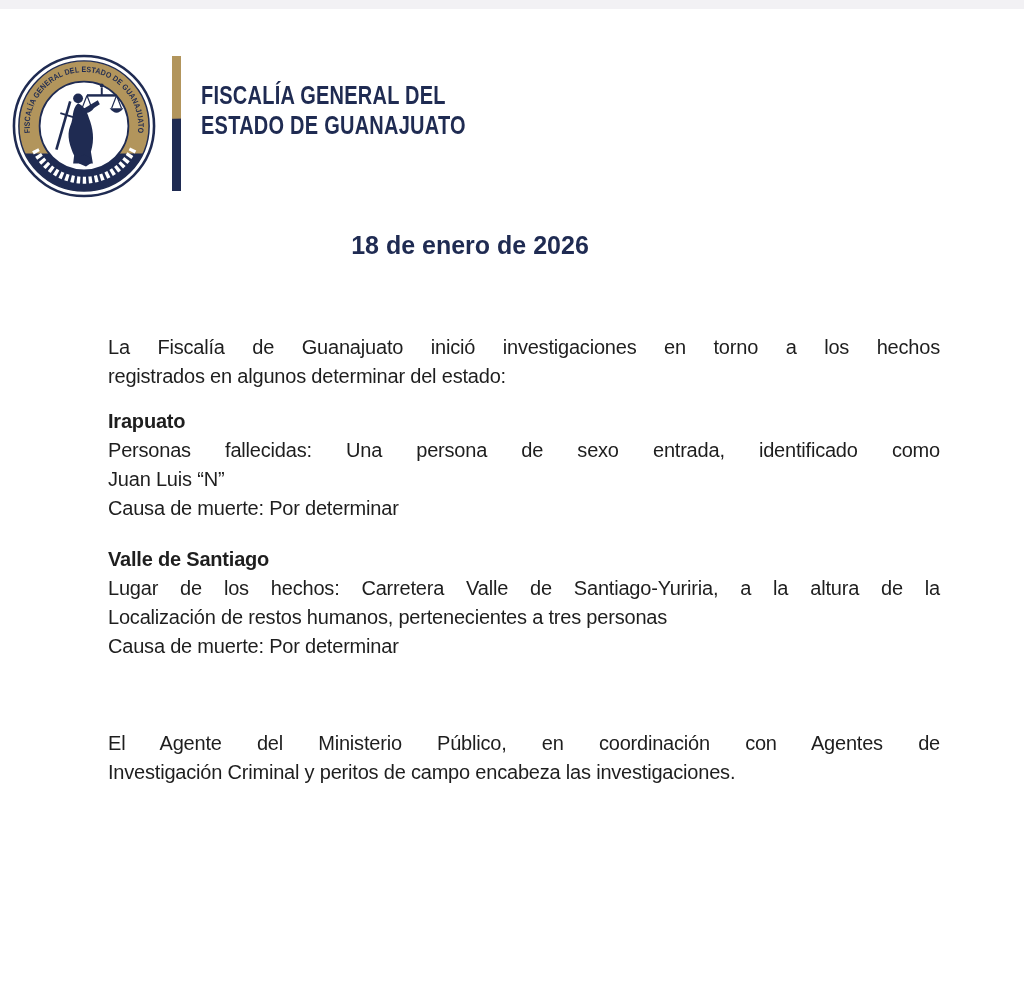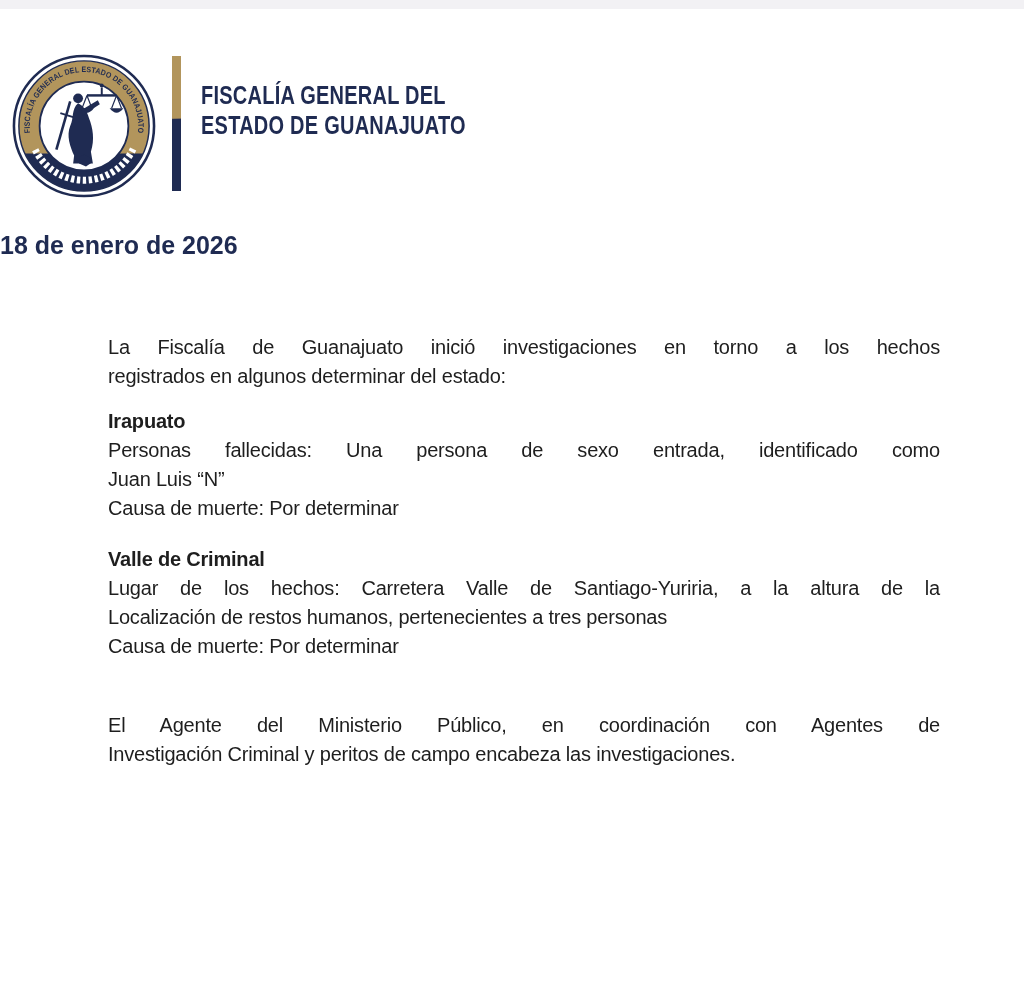--- a/index.html
+++ b/index.html
@@ -37,39 +37,39 @@
     color:var(--navy);
     transform:scaleX(0.80);
     transform-origin:left top;
     white-space:nowrap;
     letter-spacing:0.3px;
   }
   
   .date-row{
     margin-top:30px;
     padding-right:84px;
-    text-align:left;
+    text-align:center;
     font-size:25px;line-height:30px;font-weight:bold;
     color:var(--navy);
   }
   
   .content{
     margin:0 84px 0 108px; 
     font-size:20px;line-height:29px;
     letter-spacing:-0.2px;
     color:var(--ink);
   }
   .para{display:block;}
   .line{display:block;}
   .stretch{text-align:justify;text-align-last:justify;}
   .intro{margin-top:73px;}
   .section-title{font-weight:bold;}
   .sec-0{margin-top:16px;}
   .sec-1{margin-top:22px;}
-  .closing{margin-top:50px;}
+  .closing{margin-top:68px;}
 </style>
 </head>
 <body>
 
 <div class="top-strip"></div>
 
 <div class="header">
 
   <div class="logo-wrap">
     <svg viewBox="0 0 150 150" width="148" height="148">
@@ -131,21 +131,21 @@
   </div>
 
   <div class="para sec-0">
     <span class="line section-title">Irapuato</span>
     <span class="line stretch">Personas fallecidas: Una persona de sexo entrada, identificado como</span>
     <span class="line">Juan Luis “N”</span>
     <span class="line">Causa de muerte: Por determinar</span>
   </div>
 
   <div class="para sec-1">
-    <span class="line section-title">Valle de Criminal</span>
+    <span class="line section-title">Valle de Santiago</span>
     <span class="line stretch">Lugar de los hechos: Carretera Valle de Santiago-Yuriria, a la altura de la</span>
     <span class="line">Localización de restos humanos, pertenecientes a tres personas</span>
     <span class="line">Causa de muerte: Por determinar</span>
   </div>
 
   <div class="para closing">
     <span class="line stretch">El Agente del Ministerio Público, en coordinación con Agentes de</span>
     <span class="line">Investigación Criminal y peritos de campo encabeza las investigaciones.</span>
   </div>
 

